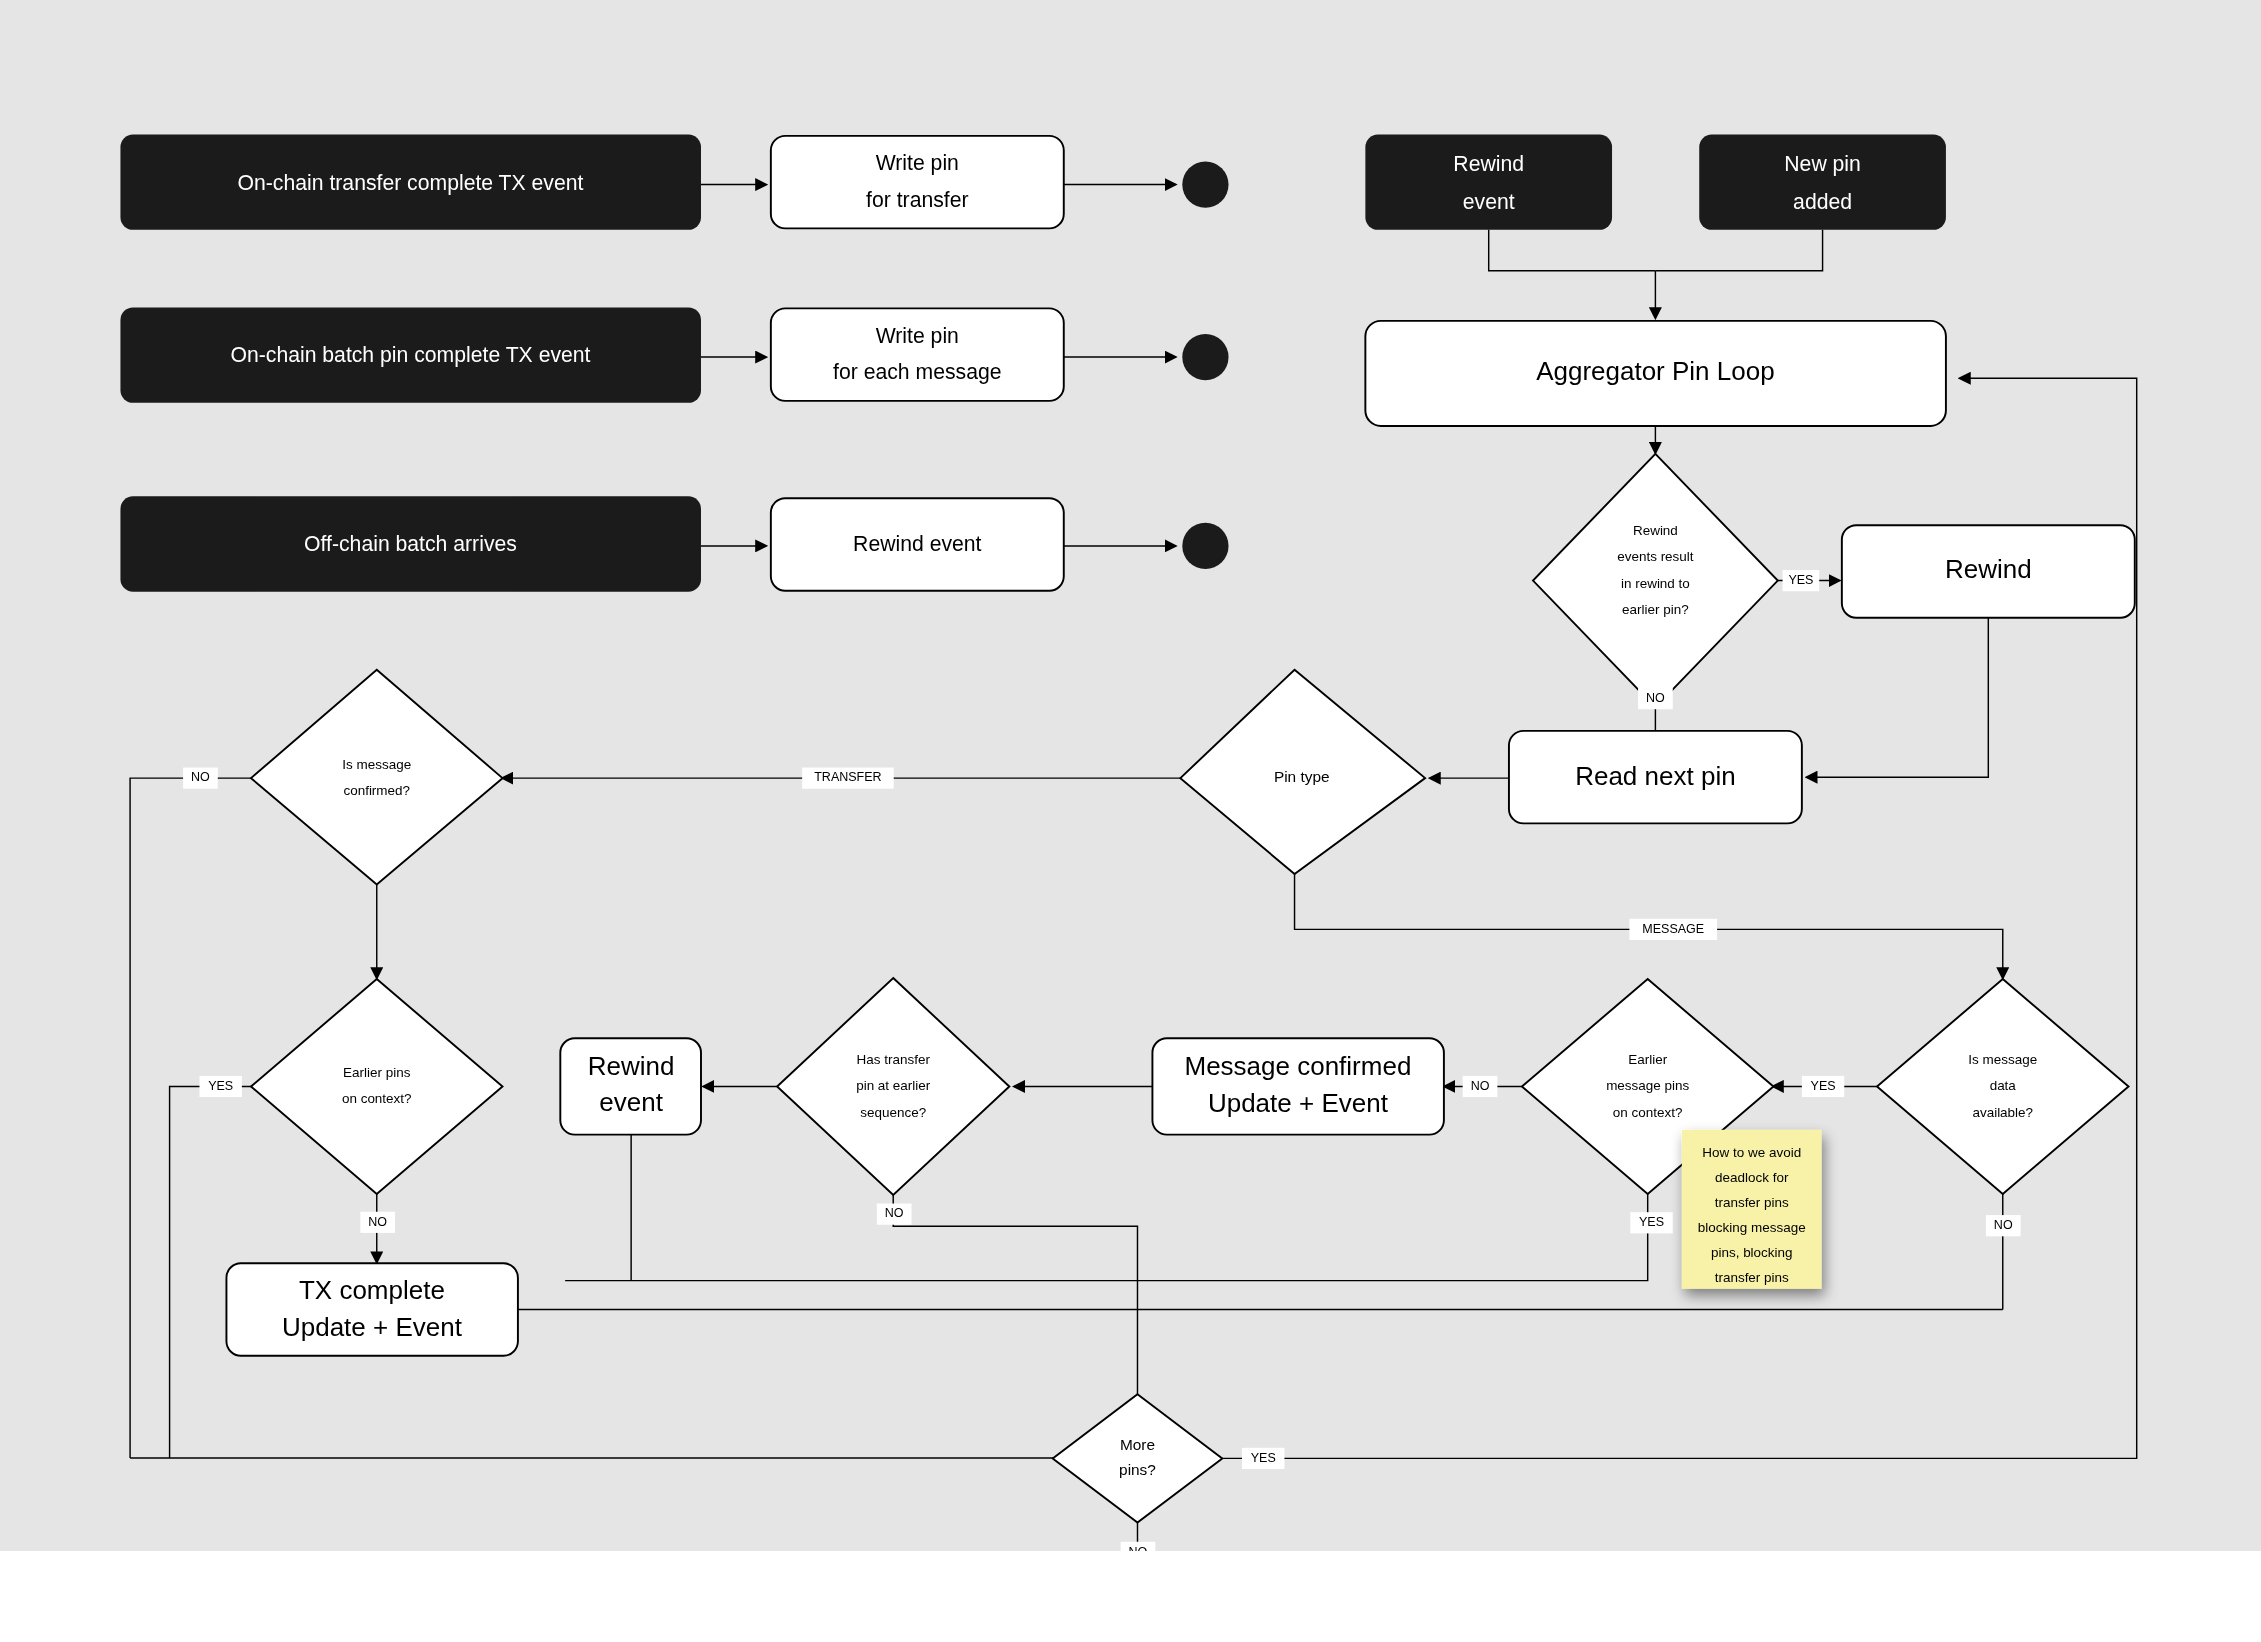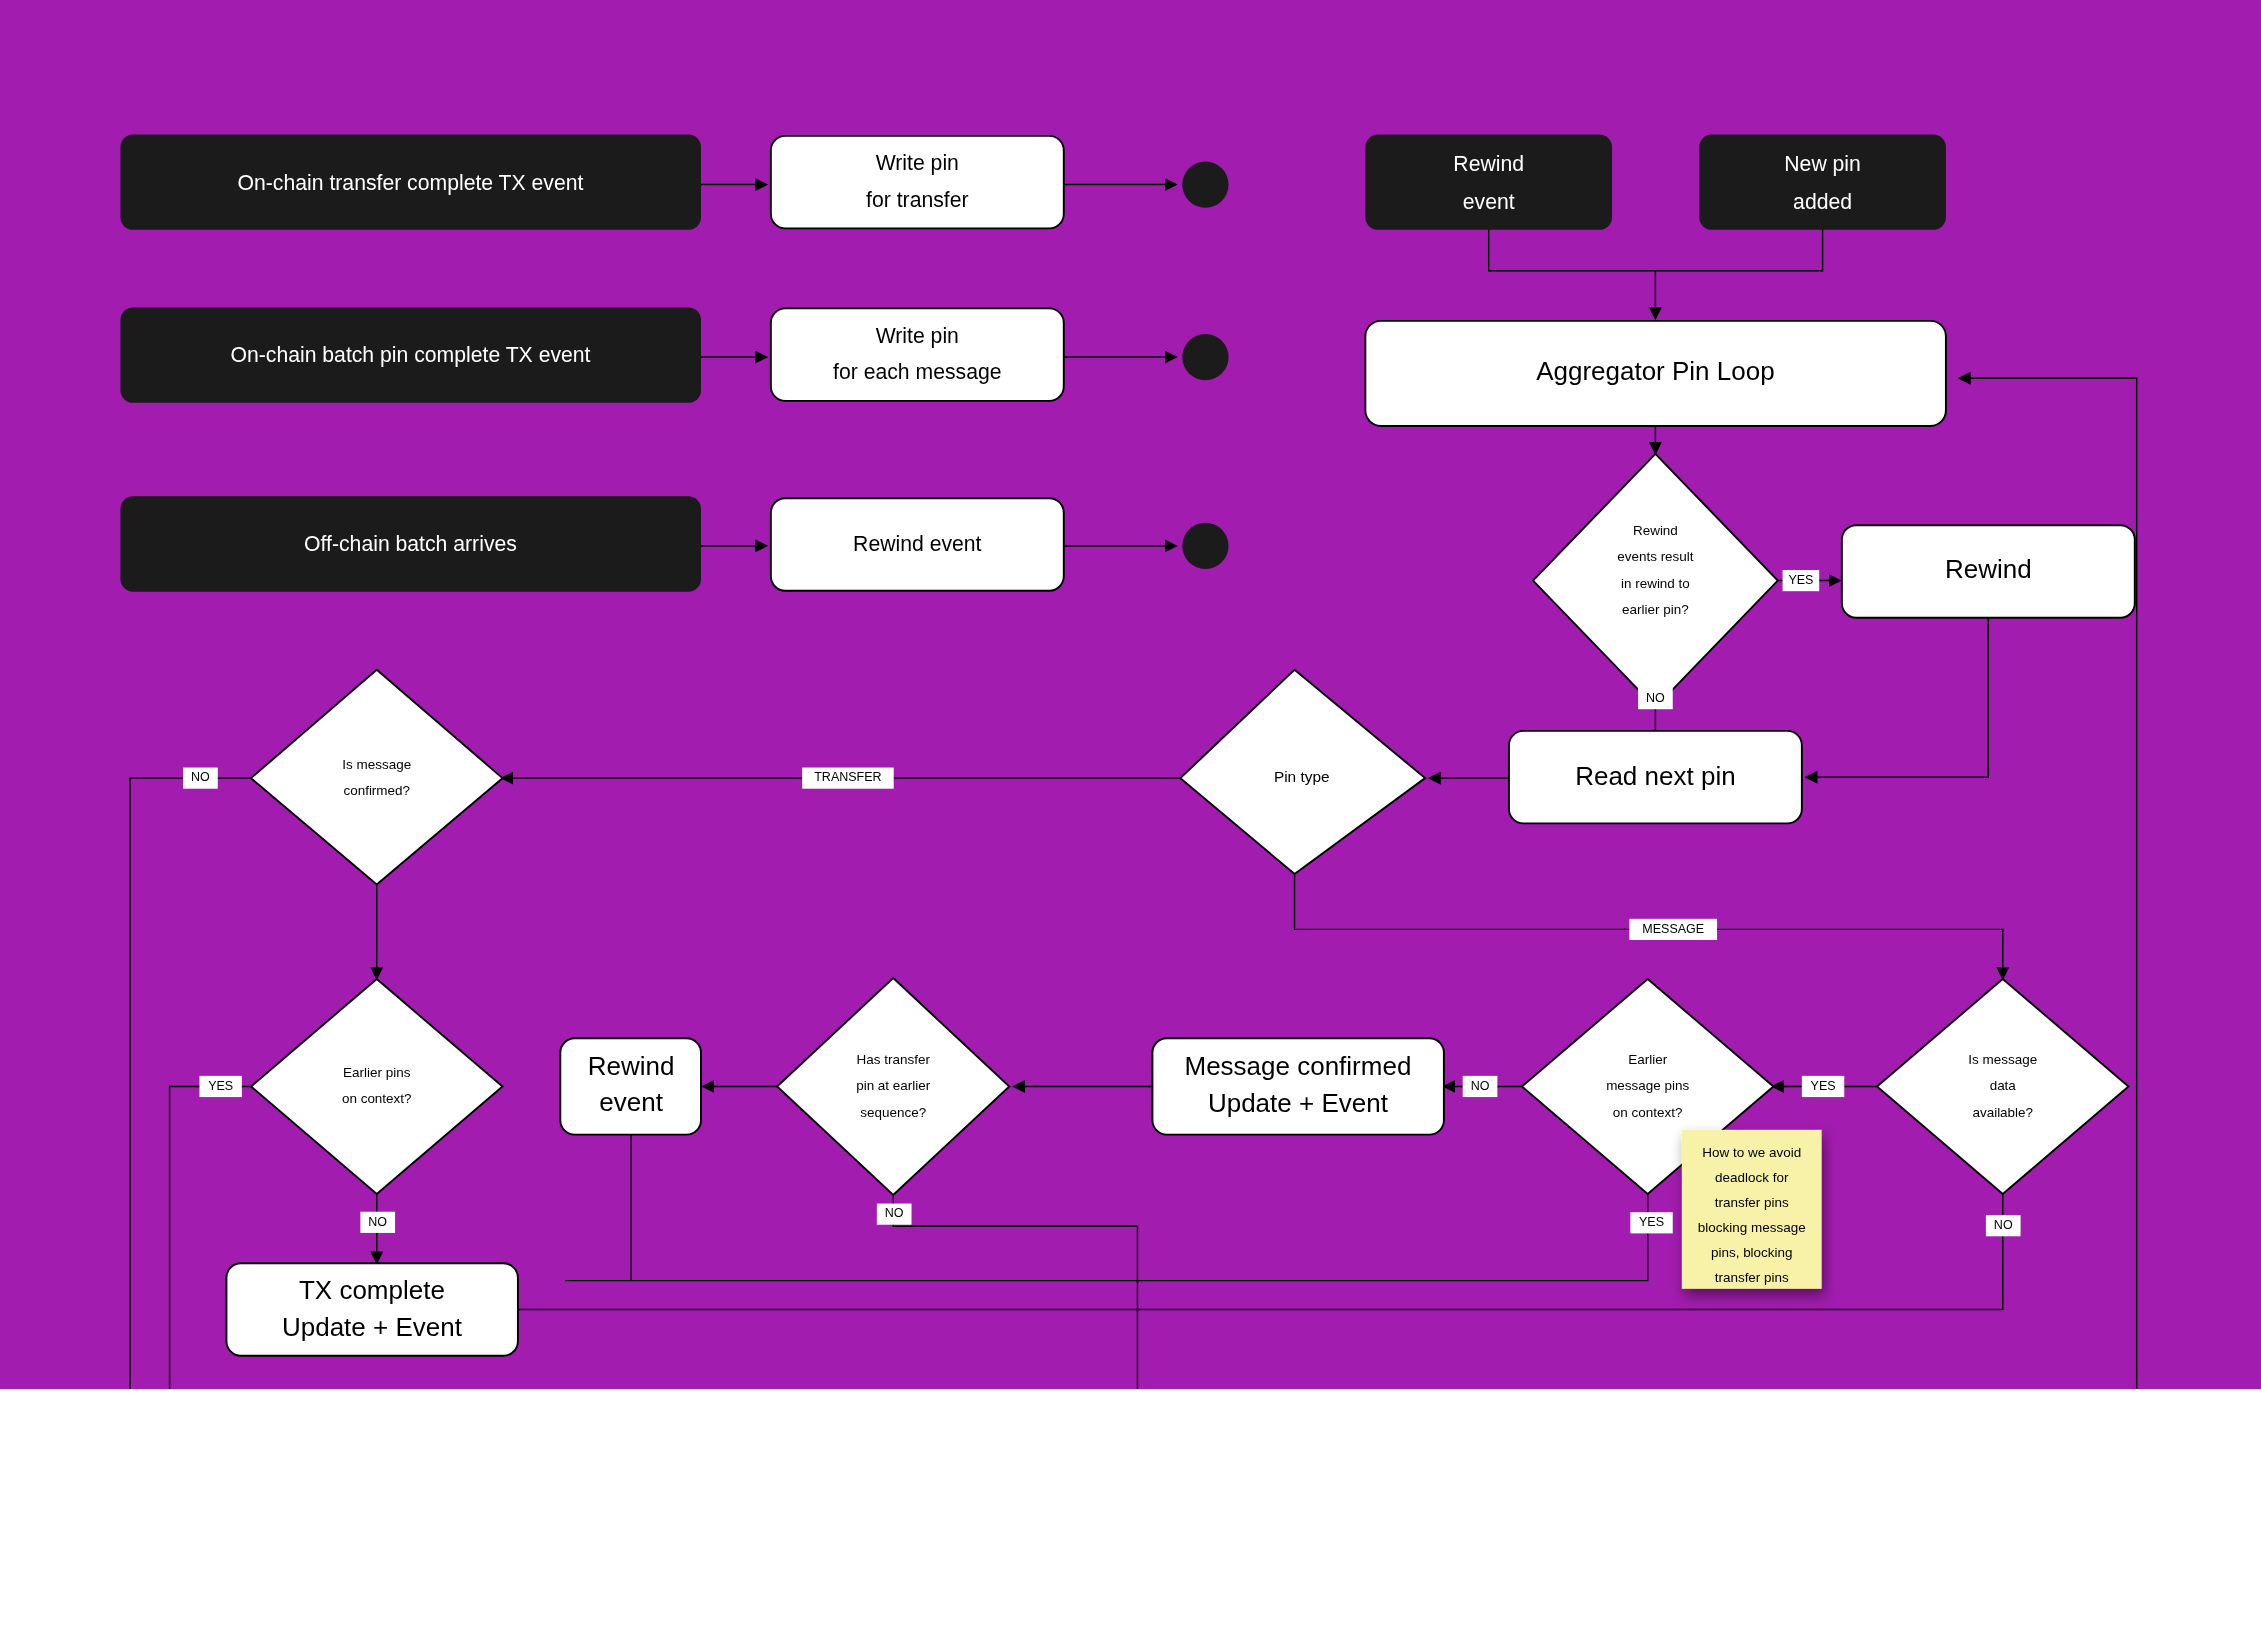--- a/index.html
+++ b/index.html
@@ -1,17 +1,17 @@
 <!DOCTYPE html>
 <html style="font-size:7.7px"><head>
 <meta charset="utf-8">
 <style>
   html,body{margin:0;padding:0;background:#ffffff;}
   body{font-family:"Liberation Sans",sans-serif;}
-  #stage{position:relative;width:2261px;height:1389px;background:#a21caf;overflow:hidden;}
+  #stage{position:relative;width:2261px;height:1551px;background:#e5e5e5;overflow:hidden;}
   svg#flow{position:absolute;left:0;top:0;width:2261px;height:1642px;}
   .edge{fill:none;stroke:#000000;stroke-width:3;}
   .shape-stroke{fill:#ffffff;stroke:#000000;stroke-width:4;}
   .shape-black{fill:#1b1b1b;stroke:none;}
   .node-label{font-family:"Liberation Sans",sans-serif;fill:#000000;text-anchor:middle;dominant-baseline:middle;}
   .node-label.onblack{fill:#ffffff;}
   .edge-label{font-family:"Liberation Sans",sans-serif;fill:#000000;font-size:26px;text-anchor:middle;dominant-baseline:middle;}
   .lbl-big{font-size:54px;}
   .lbl-mid{font-size:44px;}
   .lbl-sm{font-size:32px;}

